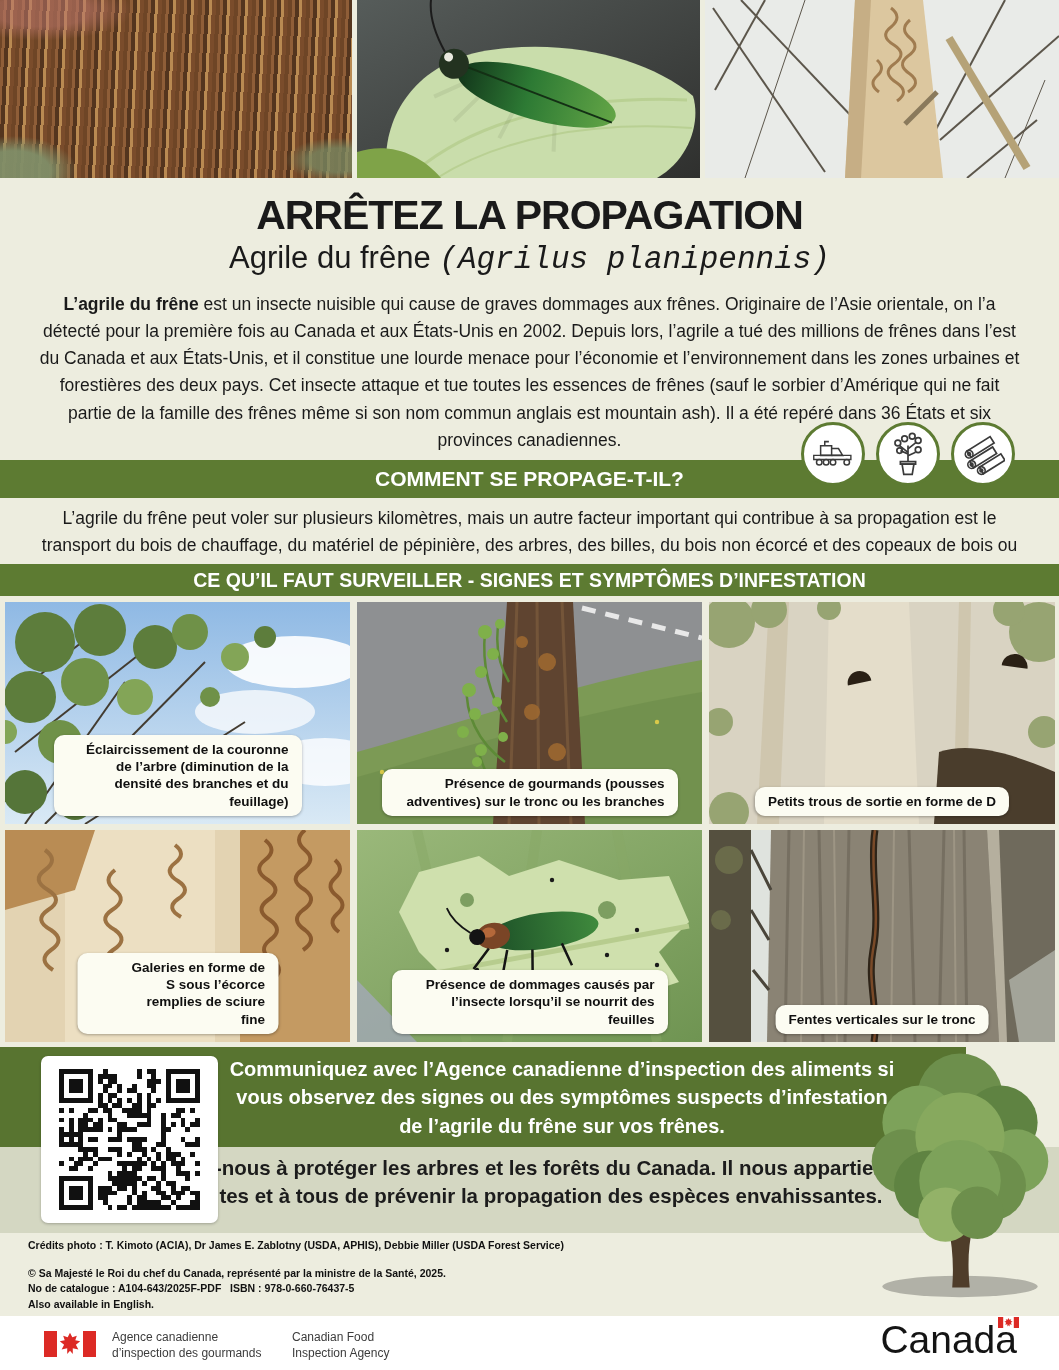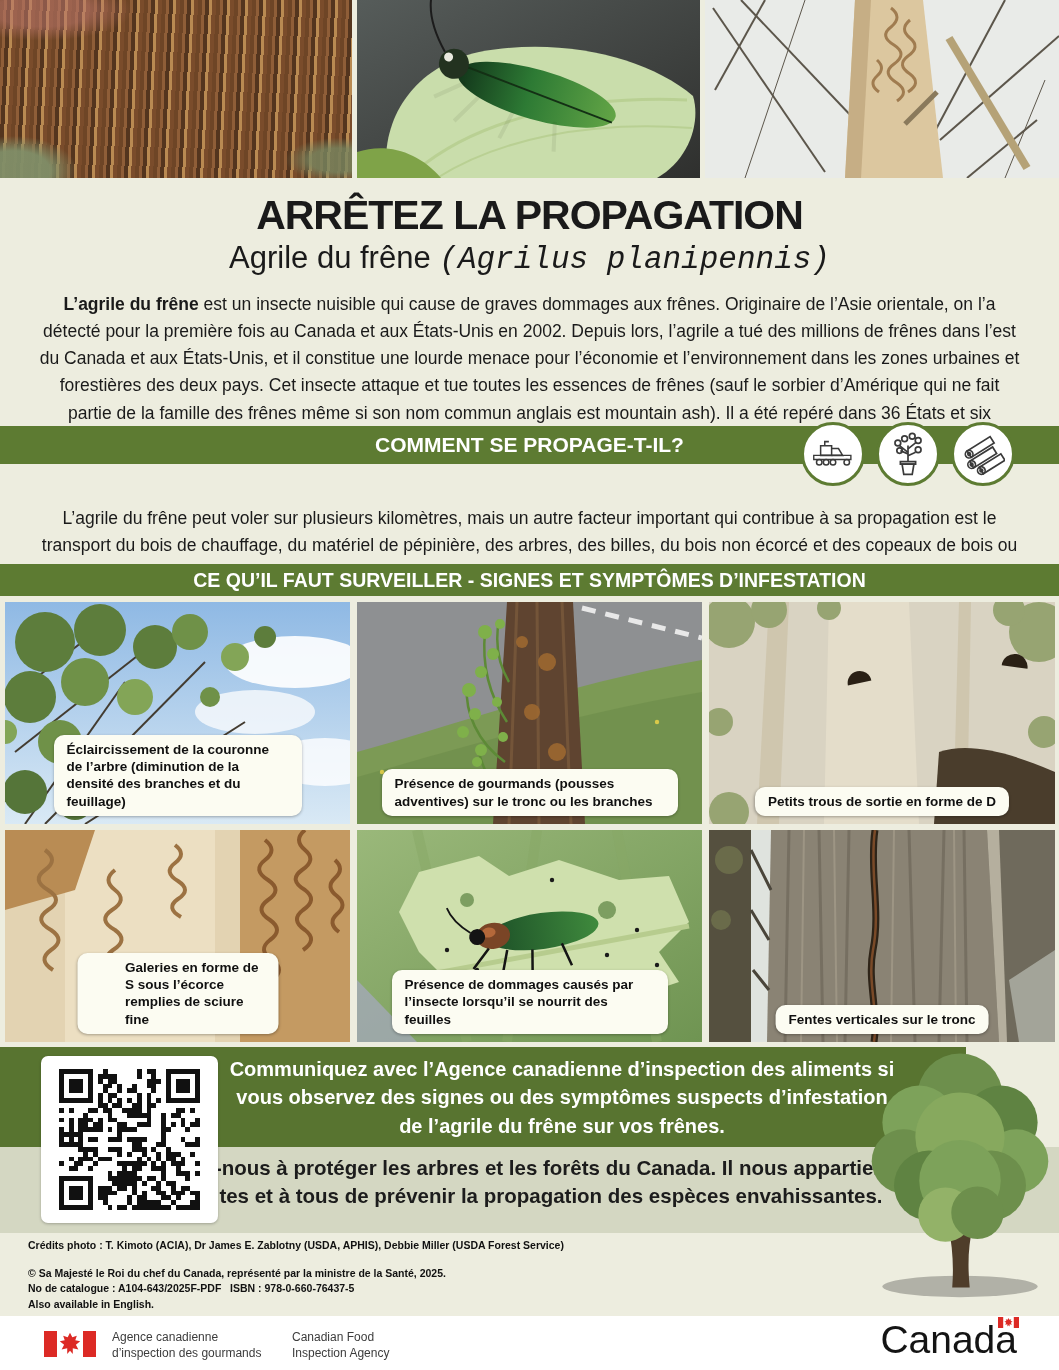--- a/index.html
+++ b/index.html
@@ -21,37 +21,37 @@
          font-weight:900;letter-spacing:-1px;margin:0;}
   .subtitle{position:absolute;top:240px;left:0;width:100%;text-align:center;font-size:31px;
             font-weight:400;margin:0;}
   .subtitle .it{font-style:italic;font-family:Liberation Mono, monospace;}
   .intro{position:absolute;top:291px;left:36px;width:987px;margin:0;text-align:center;
          font-size:17.5px;line-height:1.55;}
   .intro b{font-weight:700;}
   
   .banner{position:absolute;left:0;width:1059px;background:#5d7b32;color:#fff;
           display:flex;align-items:center;justify-content:center;font-weight:700;}
-  .banner1{top:426px;height:38px;font-size:21px;}
+  .banner1{top:460px;height:38px;font-size:21px;}
   .banner2{top:564px;height:32px;font-size:19.5px;}
   .icon-circle{position:absolute;top:422px;width:64px;height:64px;border-radius:50%;
                background:#fff;border:3px solid #5d7b32;box-sizing:border-box;
                display:flex;align-items:center;justify-content:center;z-index:3;}
   .ic1{left:801px;} .ic2{left:876px;} .ic3{left:951px;}
   .icon-circle svg{width:44px;height:44px;}
   .para2{position:absolute;top:505px;left:28px;width:1003px;margin:0;text-align:center;
          font-size:17.5px;line-height:1.55;}
   
   .cell{position:absolute;overflow:hidden;}
   .r1{top:602px;height:222px;} .r2{top:830px;height:212px;}
   .c1{left:5px;width:345px;} .c2{left:357px;width:345px;} .c3{left:709px;width:346px;}
   .cell svg{display:block;width:100%;height:100%;}
   .cap{position:absolute;left:50%;transform:translateX(-50%);bottom:8px;background:#fcfcf2;
        border-radius:10px;padding:6px 13px;font-size:13.5px;font-weight:700;line-height:1.28;
-       text-align:left;color:#101010;box-shadow:0 1px 3px rgba(0,0,0,.3);box-sizing:border-box;}
+       text-align:right;color:#101010;box-shadow:0 1px 3px rgba(0,0,0,.3);box-sizing:border-box;}
   .capw1{width:248px;} .capw2{width:296px;} .capw4{width:201px;padding-left:48px;} .capw5{width:276px;}
   .nowrap{white-space:nowrap;}
   
   .band-green{position:absolute;top:1047px;left:0;width:966px;height:100px;background:#587430;}
   .band-pale{position:absolute;top:1147px;left:0;width:1059px;height:86px;background:#d4d7c2;}
   .band-green p{position:absolute;top:8px;left:228px;width:668px;margin:0;color:#fff;
        font-size:20px;font-weight:700;line-height:1.42;text-align:center;}
   .band-pale p{position:absolute;top:7px;left:150px;width:770px;margin:0;color:#1c1c1c;
        font-size:20.5px;font-weight:700;line-height:1.38;text-align:center;}
   .qr-card{position:absolute;left:41px;top:1056px;width:177px;height:167px;background:#fff;

